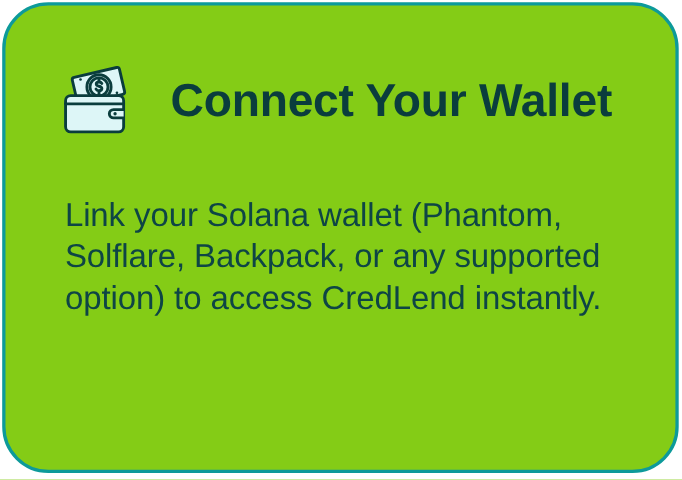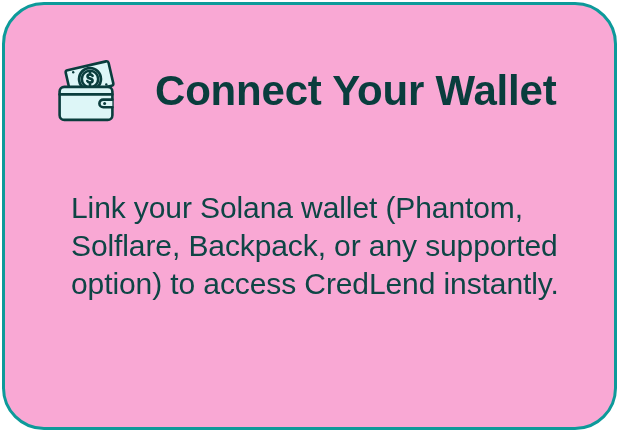--- a/index.html
+++ b/index.html
@@ -21,21 +21,21 @@
   }
 
   
   .card {
     position: absolute;
     left: 2px;
     top: 2px;
     width: 615px;
     height: 428px;
     box-sizing: border-box;
-    background: #f9a8d4;
+    background: #84cc16;
     border: 3px solid #0d9a9a;
     border-radius: 42px;
   }
 
   
   .card-header {
     position: absolute;
     left: 50px;
     top: 52px;
     display: flex;
@@ -61,21 +61,21 @@
     letter-spacing: -0.2px;
     white-space: nowrap;
   }
 
   
   .card-body {
     position: absolute;
     left: 50px;
     top: 168px;
     width: 522px;
-    margin: 16px;
+    margin: 4px;
     font-size: 30px;
     font-weight: normal;
     line-height: 38px;
     color: #0e4545;
     letter-spacing: -0.1px;
   }
 </style>
 </head>
 <body>
 

